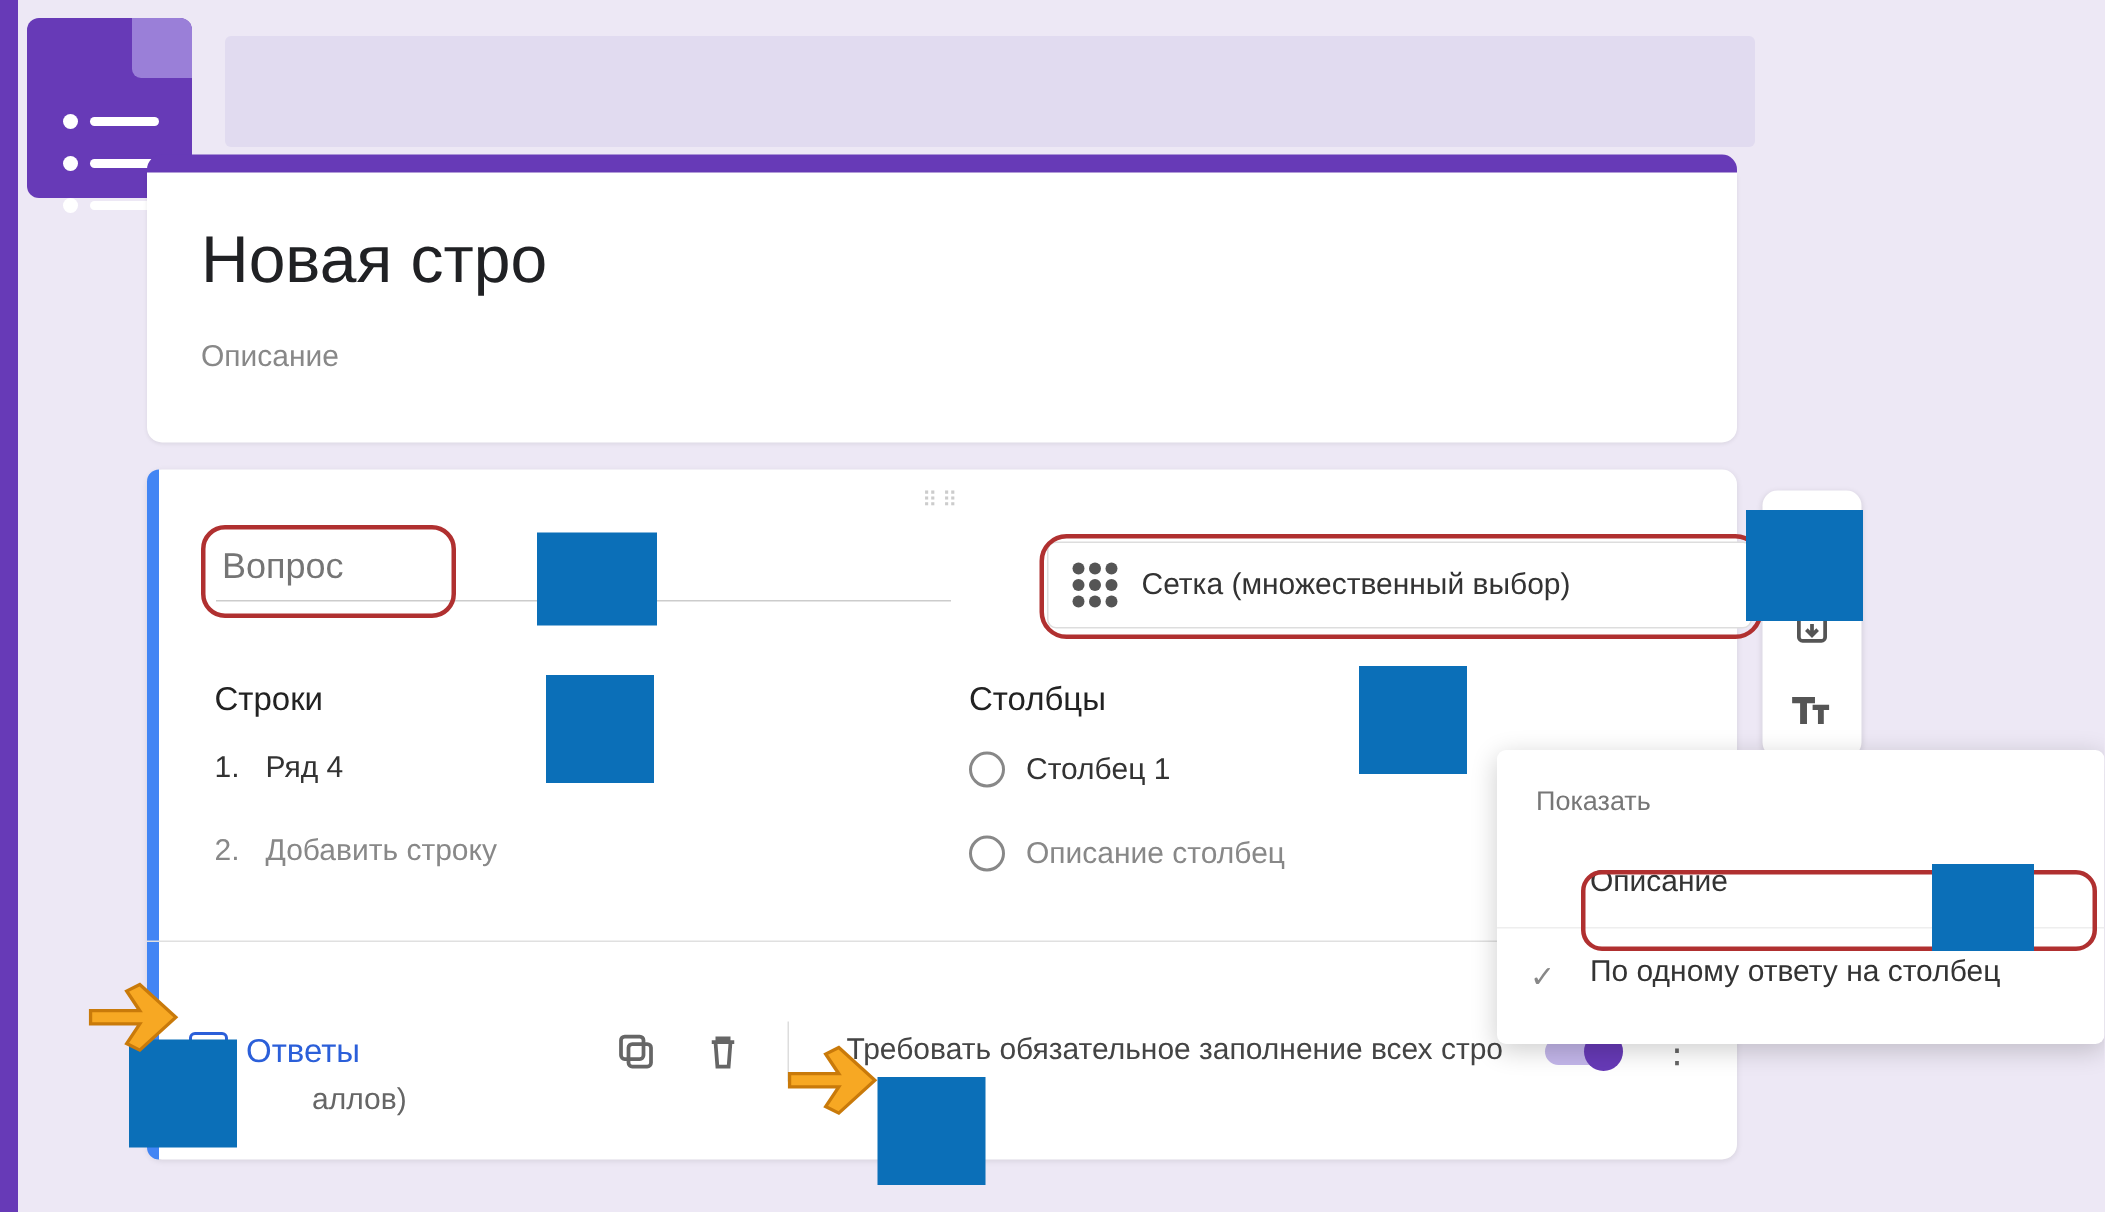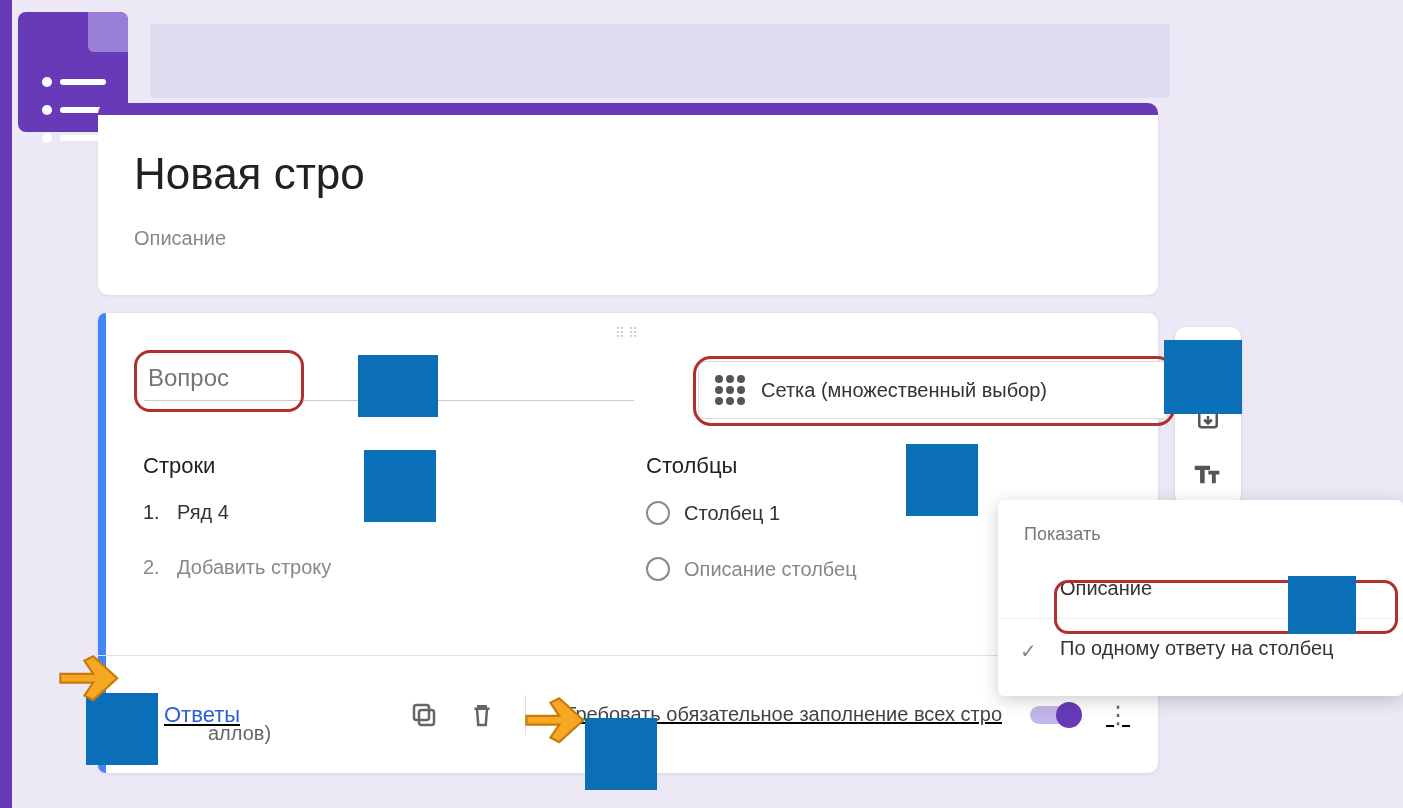--- a/index.html
+++ b/index.html
@@ -43,21 +43,21 @@
 
   .rows-block{ position:absolute; left:45px; top:140px; width:460px;}
   .cols-block{ position:absolute; left:548px; top:140px; width:460px;}
   .block-title{ font-size:22px; color:#222; font-weight:500; margin-bottom:22px;}
   .list-item{ font-size:20px; color:#333; display:flex; align-items:center; gap:14px; margin-bottom:32px;}
   .list-item.muted{ color:#888;}
   .num{ width:20px;}
   .radio-circ{ width:24px; height:24px; border:2px solid #888; border-radius:50%; flex-shrink:0;}
 
   
-  .q-footer{ position:absolute; left:0; bottom:0; width:100%; height:118px; border-top:1px solid #e0e0e0; display:flex; align-items:center; padding:0 28px; gap:28px;text-decoration:underline;}
+  .q-footer{ position:absolute; left:0; bottom:0; width:100%; height:146px; border-top:1px solid #e0e0e0; display:flex; align-items:center; padding:0 28px; gap:28px;}
   .answers-link{ display:flex; align-items:center; gap:12px; color:#2b5fd9; font-size:22px; position:relative;}
   .chk-icon{ width:26px; height:26px; border:2px solid #2b5fd9; border-radius:4px; display:flex; align-items:center; justify-content:center; color:#2b5fd9; font-size:16px;}
   .footer-icn{ width:30px; height:30px; color:#666;}
   .required-text{ font-size:20px; color:#444; margin-left:10px;}
   .toggle{ position:relative; width:48px; height:18px; background:#c3b6ea; border-radius:10px;}
   .toggle-knob{ position:absolute; right:-4px; top:-4px; width:26px; height:26px; background:#673ab7; border-radius:50%;}
   .balls{ position:absolute; left:110px; bottom:28px; font-size:20px; color:#666;}
 
   
   .side-toolbar{ position:absolute; left:1175px; top:327px; width:66px; background:#fff; border-radius:10px; box-shadow:0 1px 4px rgba(0,0,0,.12); display:flex; flex-direction:column; align-items:center; padding:16px 0; gap:28px;}

